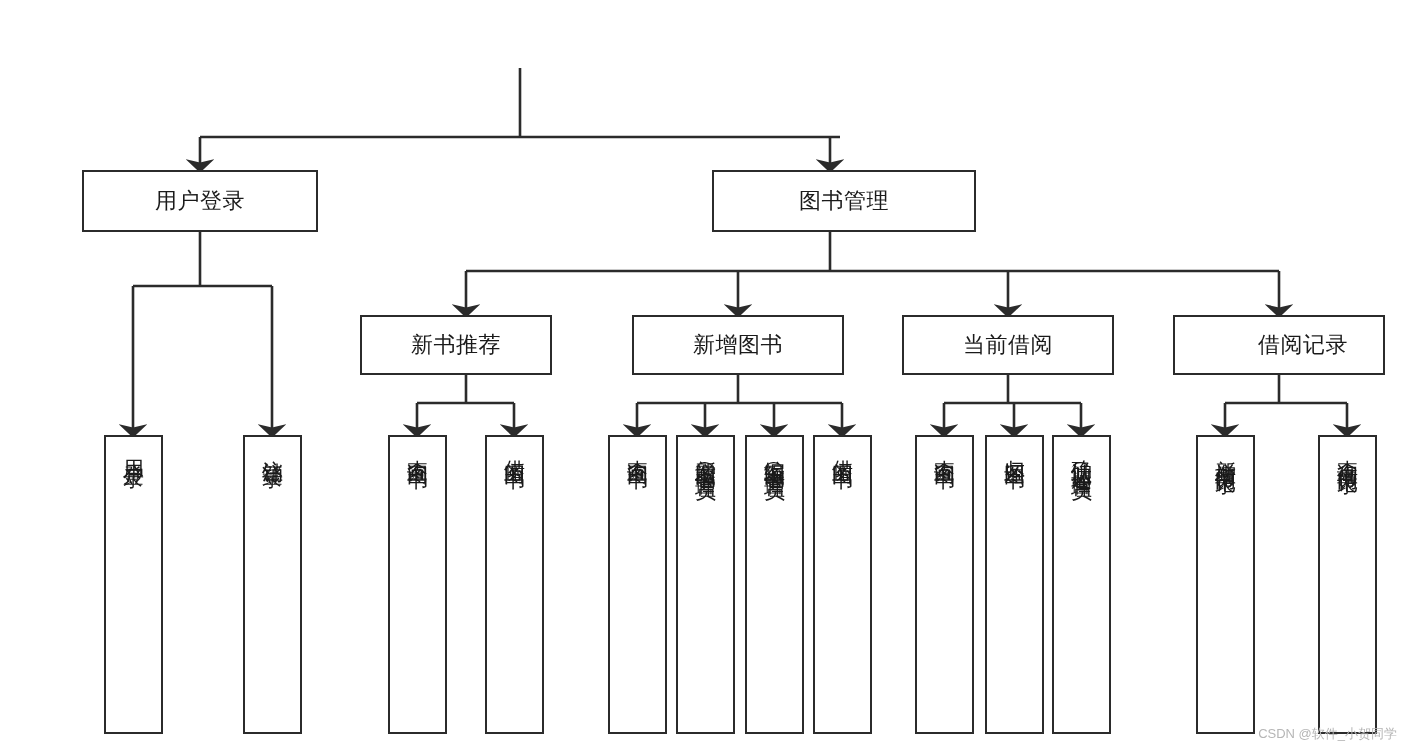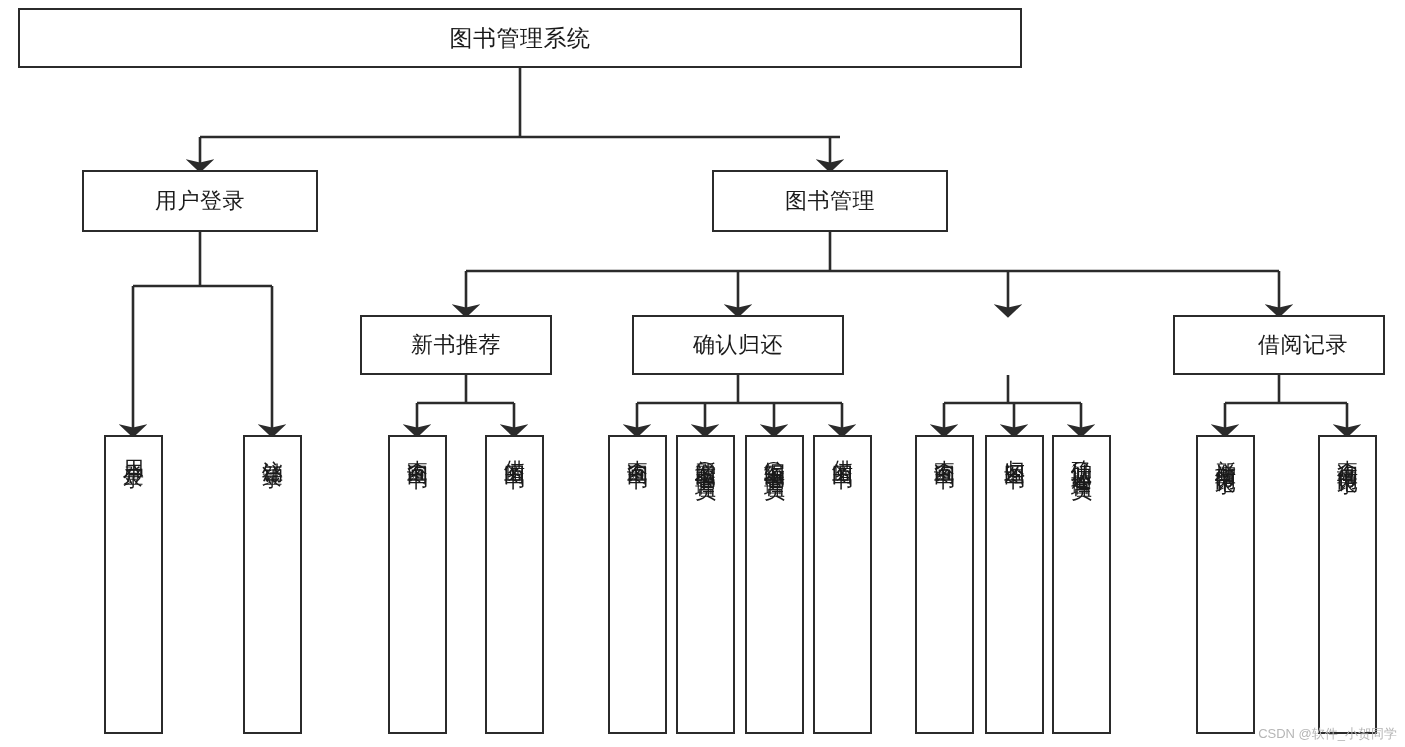--- a/index.html
+++ b/index.html
@@ -121,36 +121,36 @@
       <path d="M1014,403 L1014,430" marker-end="url(#arrowhead)"></path>
       <path d="M1081,403 L1081,430" marker-end="url(#arrowhead)"></path>
 
       <path d="M1279,375 L1279,403"></path>
       <path d="M1225,403 L1347,403"></path>
       <path d="M1225,403 L1225,430" marker-end="url(#arrowhead)"></path>
       <path d="M1347,403 L1347,430" marker-end="url(#arrowhead)"></path>
     </g>
   </svg>
 
-  <div class="node horiz root" style="left:18px; top:8px; width:1004px; height:60px;">
-    <span class="node-label">图书管理系统</span>
-  </div>
 
   <div class="node horiz" style="left:82px; top:170px; width:236px; height:62px;">
     <span class="node-label">用户登录</span>
   </div>
-  <div class="node horiz" style="left:712px; top:170px; width:236px; height:62px;">
+  <div class="node horiz" style="left:712px; top:170px; width:264px; height:62px;">
     <span class="node-label">图书管理</span>
   </div>
 
   <div class="node horiz" style="left:360px; top:315px; width:192px; height:60px;">
     <span class="node-label">新书推荐</span>
   </div>
   <div class="node horiz" style="left:632px; top:315px; width:212px; height:60px;">
-    <span class="node-label">确认归还</span>
+    <span class="node-label">新增图书</span>
+  </div>
+  <div class="node horiz" style="left:902px; top:315px; width:212px; height:60px;">
+    <span class="node-label">当前借阅</span>
   </div>
   <div class="node horiz" style="left:1173px; top:315px; width:212px; height:60px;padding-left:48px;">
     <span class="node-label">借阅记录</span>
   </div>
 
   <div class="node vert" style="left:104px; top:435px; width:59px; height:299px;">
     <span class="node-label">用户登录</span>
   </div>
   <div class="node vert" style="left:243px; top:435px; width:59px; height:299px;">
     <span class="node-label">注销登录</span>

